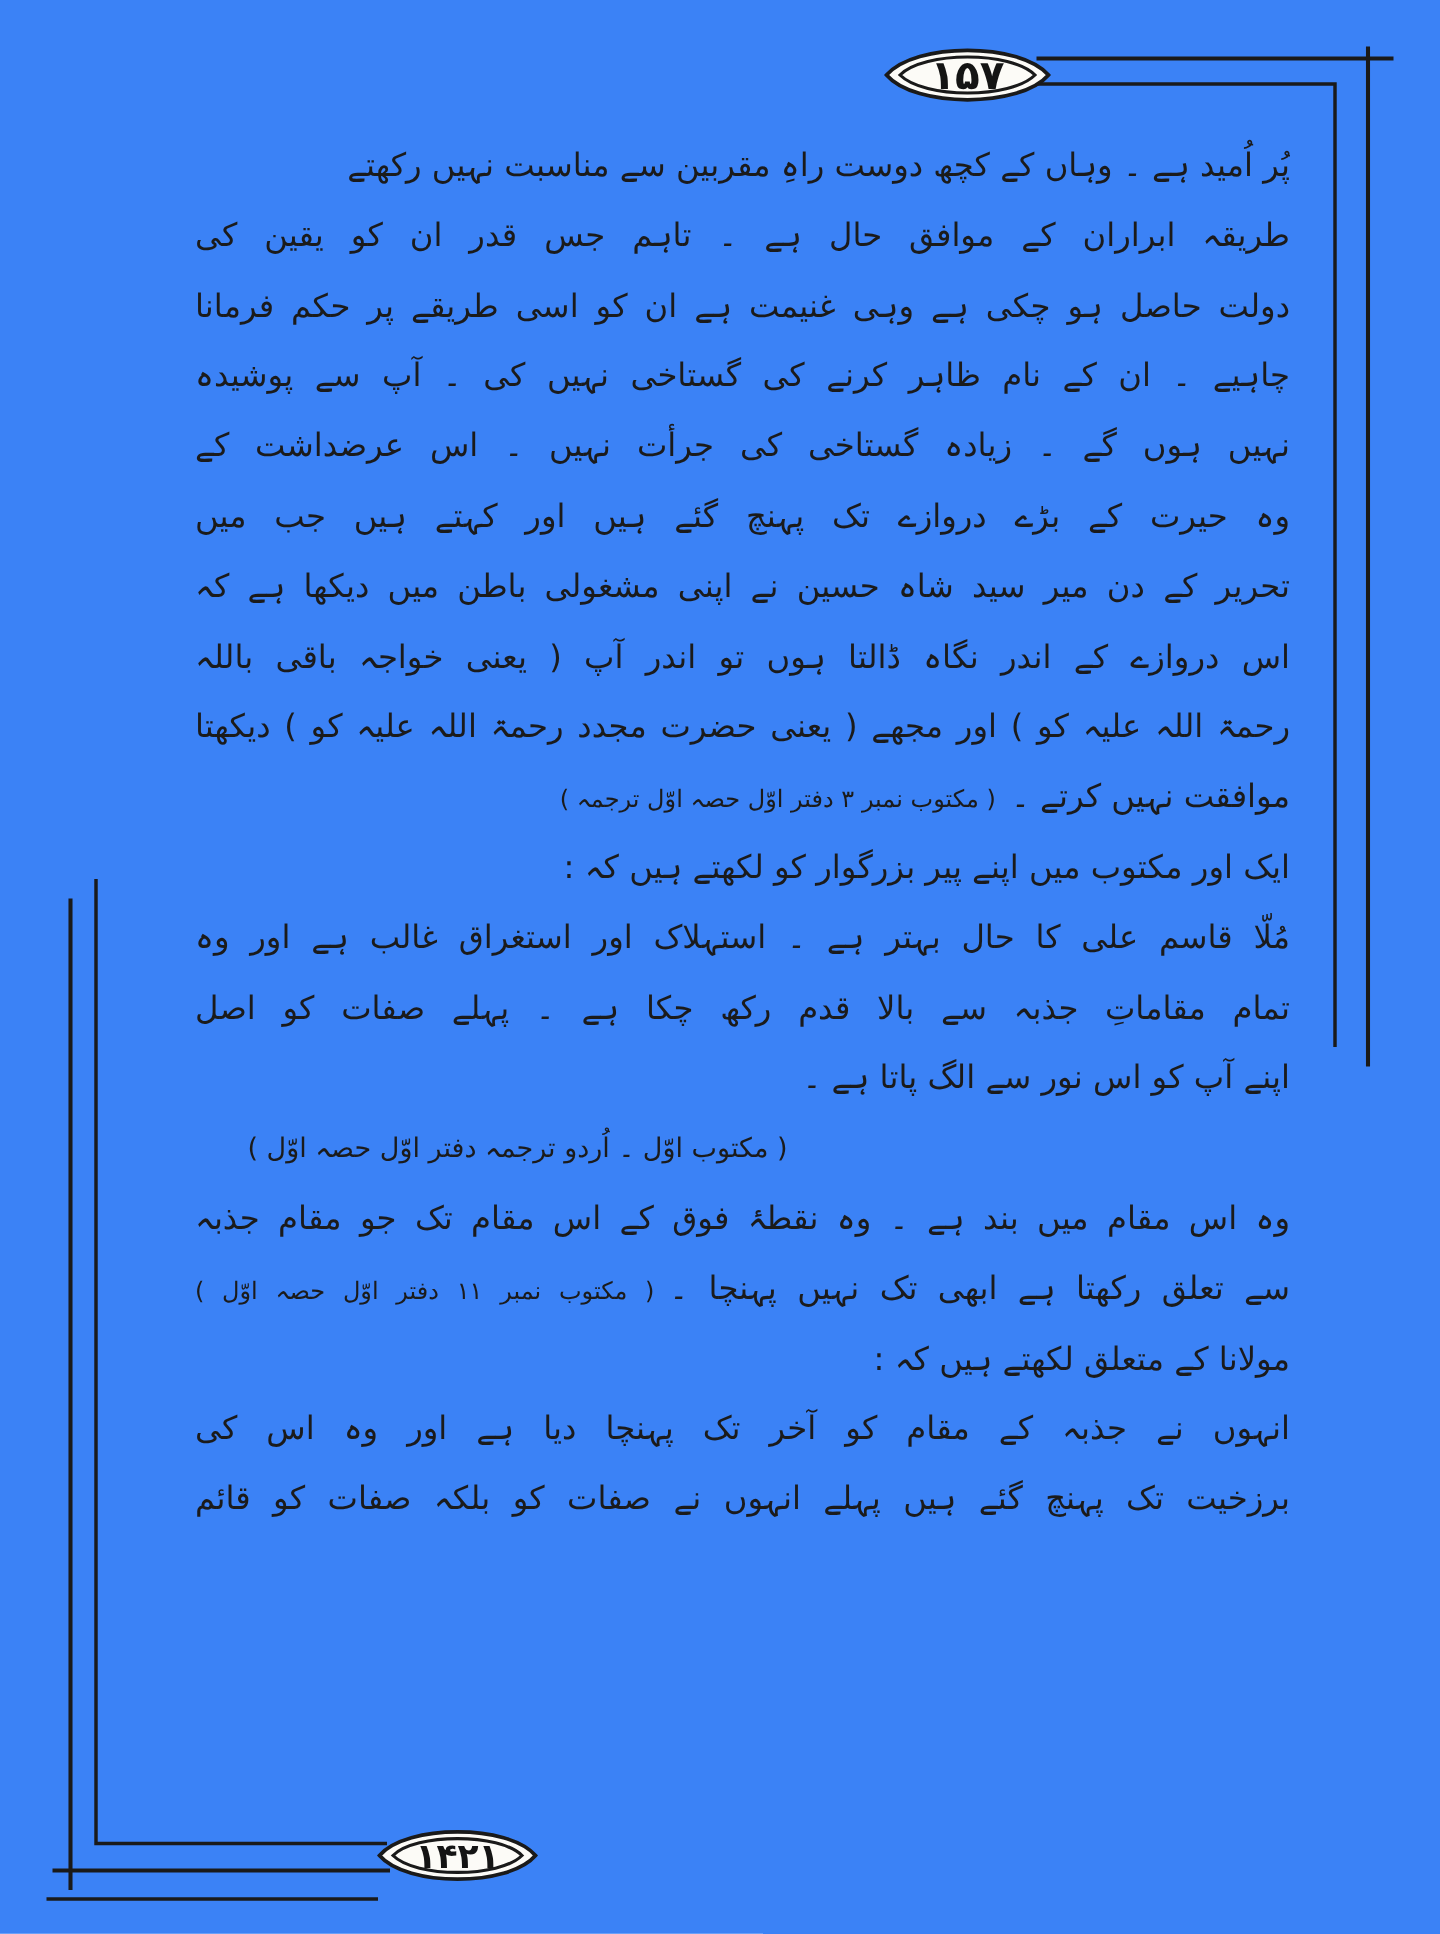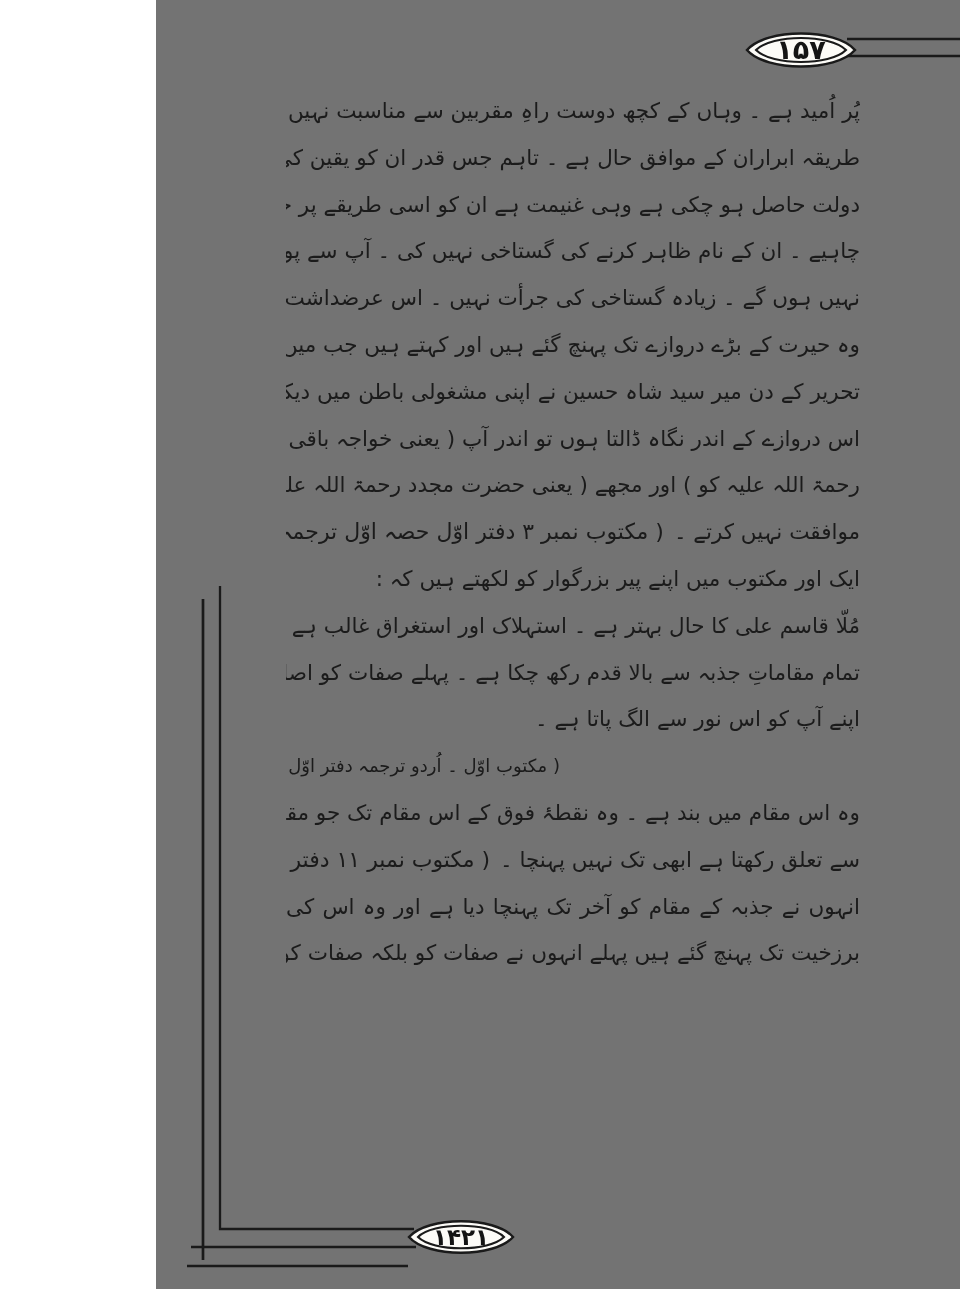--- a/index.html
+++ b/index.html
@@ -1,20 +1,20 @@
 <!DOCTYPE html>
 <html lang="ur" dir="rtl"><head>
 <meta charset="utf-8">
 <style>
   html,body { margin:0; padding:0; }
   .page {
     position: relative;
-    width: 804px;
+    width: 960px;
     height: 1289px;
-    background: #737373;
+    background: #3b82f6;
     font-family: "DejaVu Sans", sans-serif;
     color: #1b1b1b;
     overflow: hidden;
   }
   .frame {
     position: absolute;
     top: 0; left: 0;
     width: 960px; height: 1289px;
     pointer-events: none;
   }
@@ -46,21 +46,21 @@
     white-space: nowrap;
     overflow: hidden;
     text-align: right;
   }
   .line.j {
     text-align: justify;
     text-align-last: justify;
   }
   .line.indent { padding-right: 222px; }
   .line.citeLine { font-size: 18px; padding-right: 300px; text-align: center; }
-  .c { font-size: 22px; }
+  .c { font-size: 16px; }
   .c:empty { display: none; }
   .c:not(:empty) { margin-right: 10px; }
 </style>
 </head>
 <body>
 
 <div class="page">
 
   <svg class="frame" viewBox="0 0 960 1289">
 
@@ -97,17 +97,18 @@
     <div class="line j"><span class="t">اس دروازے کے اندر نگاہ ڈالتا ہوں تو اندر آپ ( یعنی خواجہ باقی باللہ</span></div>
     <div class="line j"><span class="t">رحمۃ اللہ علیہ کو ) اور مجھے ( یعنی حضرت مجدد رحمۃ اللہ علیہ کو ) دیکھتا</span></div>
     <div class="line"><span class="t">موافقت نہیں کرتے ۔</span><span class="c">( مکتوب نمبر ۳ دفتر اوّل حصہ اوّل ترجمہ )</span></div>
     <div class="line"><span class="t">ایک اور مکتوب میں اپنے پیر بزرگوار کو لکھتے ہیں کہ :</span></div>
     <div class="line j"><span class="t">مُلّا قاسم علی کا حال بہتر ہے ۔ استہلاک اور استغراق غالب ہے اور وہ</span></div>
     <div class="line j"><span class="t">تمام مقاماتِ جذبہ سے بالا قدم رکھ چکا ہے ۔ پہلے صفات کو اصل</span></div>
     <div class="line"><span class="t">اپنے آپ کو اس نور سے الگ پاتا ہے ۔</span></div>
     <div class="line citeLine"><span class="t">( مکتوب اوّل ۔ اُردو ترجمہ دفتر اوّل حصہ اوّل )</span></div>
     <div class="line j"><span class="t">وہ اس مقام میں بند ہے ۔ وہ نقطۂ فوق کے اس مقام تک جو مقام جذبہ</span></div>
     <div class="line j"><span class="t">سے تعلق رکھتا ہے ابھی تک نہیں پہنچا ۔</span><span class="c">( مکتوب نمبر ۱۱ دفتر اوّل حصہ اوّل )</span></div>
+    <div class="line"><span class="t">مولانا کے متعلق لکھتے ہیں کہ :</span></div>
     <div class="line j"><span class="t">انہوں نے جذبہ کے مقام کو آخر تک پہنچا دیا ہے اور وہ اس کی</span></div>
     <div class="line j"><span class="t">برزخیت تک پہنچ گئے ہیں پہلے انہوں نے صفات کو بلکہ صفات کو قائم</span></div>
   </div>
 
 </div>
 
 </body></html>

